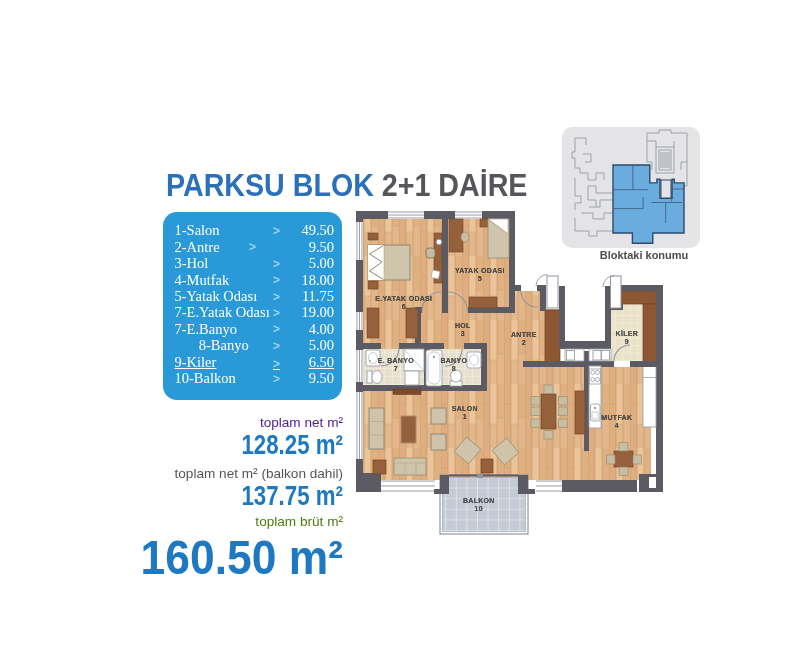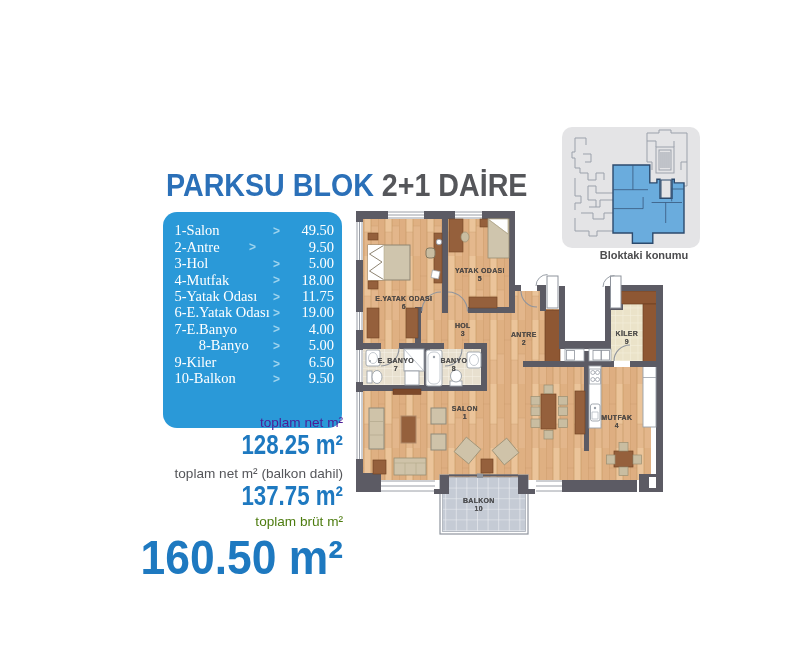--- a/index.html
+++ b/index.html
@@ -7,21 +7,21 @@
        font-family:"Liberation Sans",sans-serif;}
   .abs{position:absolute;}
 </style>
 </head>
 <body>
 
 <div class="abs" style="left:166px;top:169.7px;line-height:1;white-space:nowrap;font-weight:bold;font-size:31.5px;transform:scaleX(0.909);transform-origin:0 0;">
   <span style="color:#2b70b8;">PARKSU BLOK</span><span style="color:#55565a;"> 2+1 DAİRE</span>
 </div>
 
-<div class="abs" style="left:163px;top:212px;width:179px;height:216px;background:#2a99d8;border-radius:14px;color:#fff;font-family:'Liberation Serif',serif;font-size:14.5px;">
+<div class="abs" style="left:163px;top:212px;width:179px;height:188px;background:#2a99d8;border-radius:14px;color:#fff;font-family:'Liberation Serif',serif;font-size:14.5px;">
   <div style="padding:10.4px 8px 0 11.5px;">
       <div style="display:flex;height:16.47px;align-items:center;">
         <span style="flex:1;">1-Salon</span>
         <span style="width:15px;color:#9ed4ee;font-family:'Liberation Sans',sans-serif;font-size:12px;font-weight:bold;">&gt;</span>
         <span style="width:46px;text-align:right;">49.50</span>
       </div>
       <div style="display:flex;height:16.47px;align-items:center;gap:24px;">
         <span style="flex:1;">2-Antre</span>
         <span style="width:15px;color:#9ed4ee;font-family:'Liberation Sans',sans-serif;font-size:12px;font-weight:bold;">&gt;</span>
         <span style="width:46px;text-align:right;">9.50</span>
@@ -35,35 +35,35 @@
         <span style="flex:1;">4-Mutfak</span>
         <span style="width:15px;color:#9ed4ee;font-family:'Liberation Sans',sans-serif;font-size:12px;font-weight:bold;">&gt;</span>
         <span style="width:46px;text-align:right;">18.00</span>
       </div>
       <div style="display:flex;height:16.47px;align-items:center;">
         <span style="flex:1;">5-Yatak Odası</span>
         <span style="width:15px;color:#9ed4ee;font-family:'Liberation Sans',sans-serif;font-size:12px;font-weight:bold;">&gt;</span>
         <span style="width:46px;text-align:right;">11.75</span>
       </div>
       <div style="display:flex;height:16.47px;align-items:center;">
-        <span style="flex:1;">6-E.Yatak Odası</span>
+        <span style="flex:1;">7-E.Yatak Odası</span>
         <span style="width:15px;color:#9ed4ee;font-family:'Liberation Sans',sans-serif;font-size:12px;font-weight:bold;">&gt;</span>
         <span style="width:46px;text-align:right;">19.00</span>
       </div>
       <div style="display:flex;height:16.47px;align-items:center;">
         <span style="flex:1;">7-E.Banyo</span>
         <span style="width:15px;color:#9ed4ee;font-family:'Liberation Sans',sans-serif;font-size:12px;font-weight:bold;">&gt;</span>
         <span style="width:46px;text-align:right;">4.00</span>
       </div>
       <div style="display:flex;height:16.47px;align-items:center;">
         <span style="flex:1;text-align:center;">8-Banyo</span>
         <span style="width:15px;color:#9ed4ee;font-family:'Liberation Sans',sans-serif;font-size:12px;font-weight:bold;">&gt;</span>
         <span style="width:46px;text-align:right;">5.00</span>
       </div>
-      <div style="display:flex;height:16.47px;align-items:flex-end;">
+      <div style="display:flex;height:16.47px;align-items:flex-end;text-decoration:underline;">
         <span style="flex:1;">9-Kiler</span>
         <span style="width:15px;color:#9ed4ee;font-family:'Liberation Sans',sans-serif;font-size:12px;font-weight:bold;">&gt;</span>
         <span style="width:46px;text-align:right;">6.50</span>
       </div>
       <div style="display:flex;height:16.47px;align-items:center;">
         <span style="flex:1;">10-Balkon</span>
         <span style="width:15px;color:#9ed4ee;font-family:'Liberation Sans',sans-serif;font-size:12px;font-weight:bold;">&gt;</span>
         <span style="width:46px;text-align:right;">9.50</span>
       </div>
     </div>

